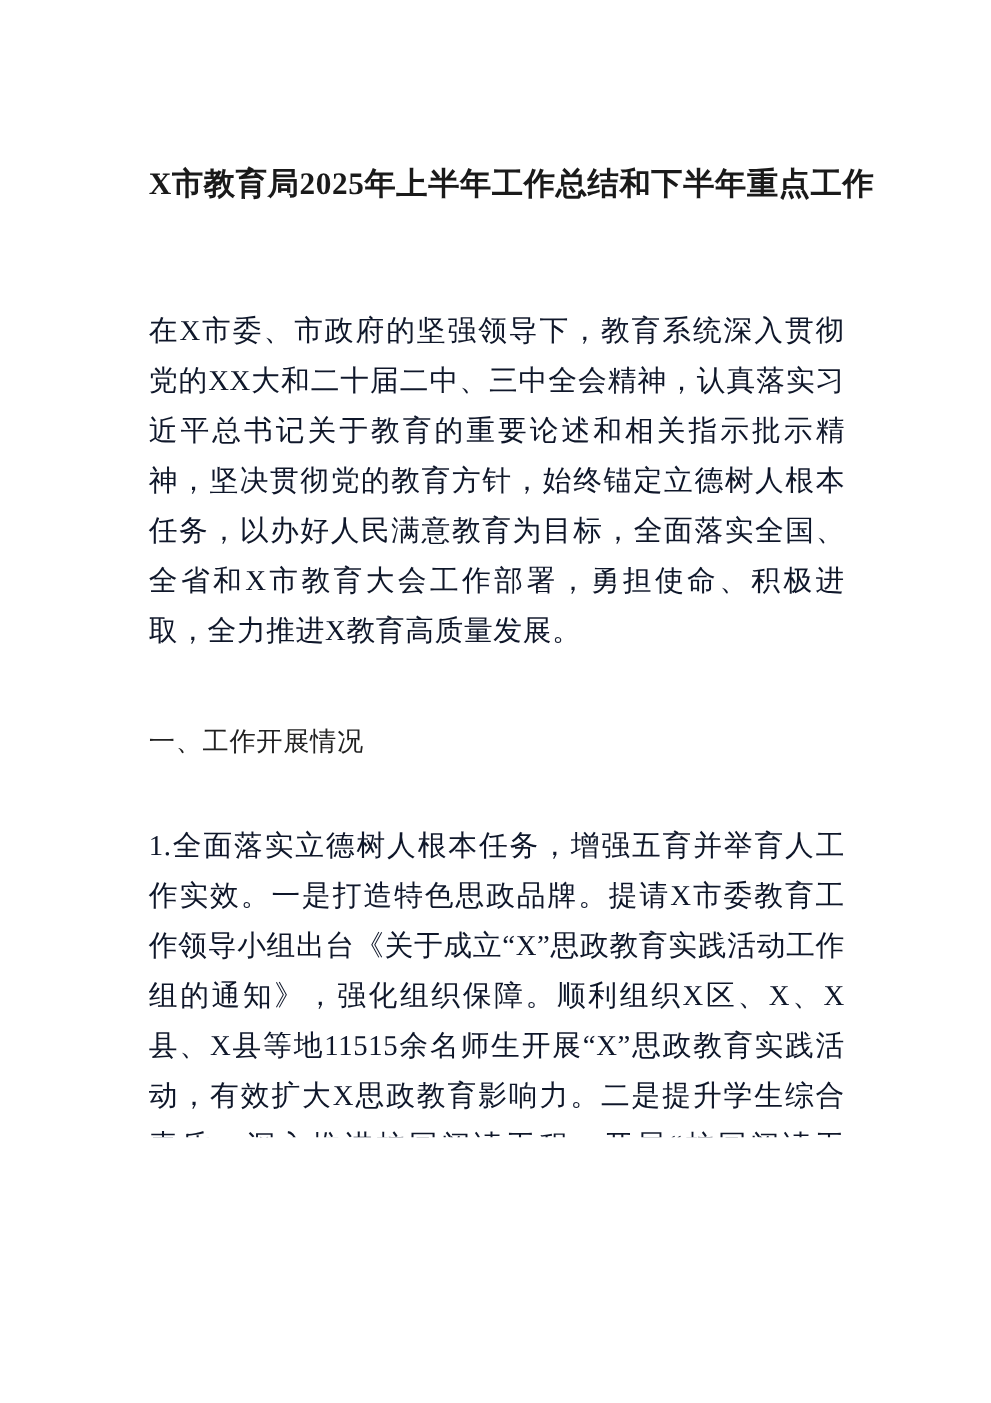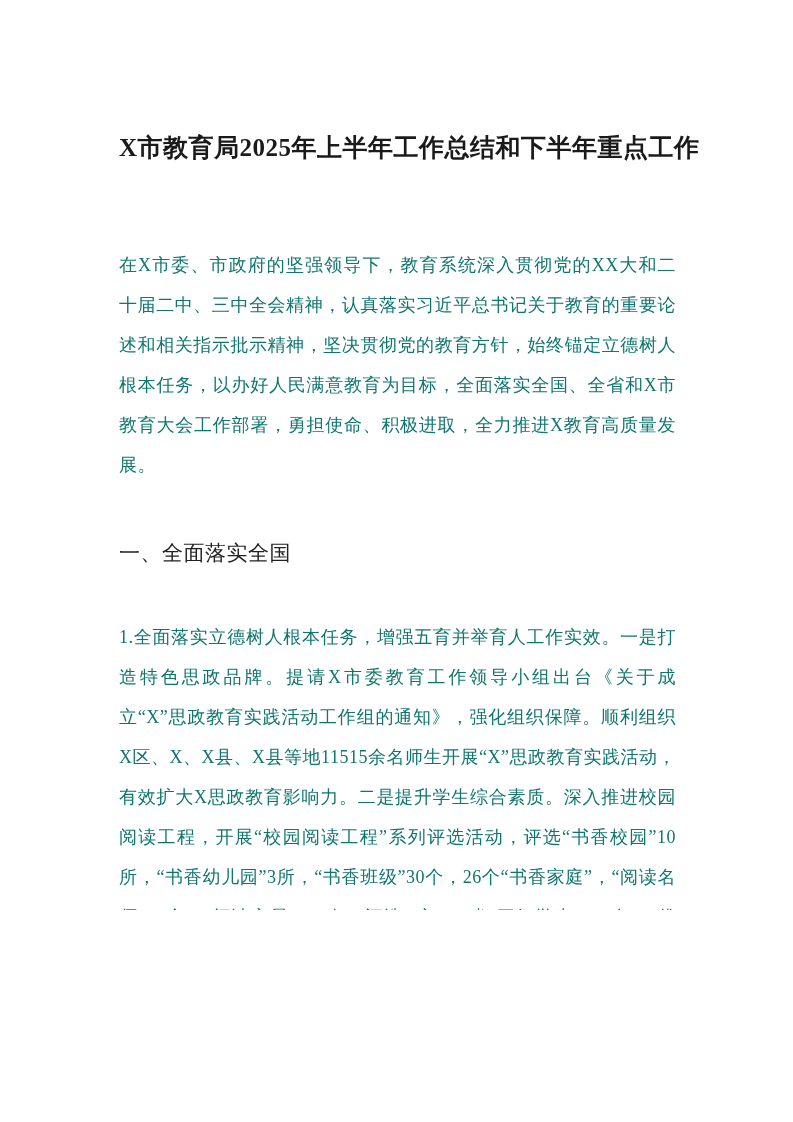--- a/index.html
+++ b/index.html
@@ -26,24 +26,24 @@
     font-size: 25px;
     font-weight: 700;
     line-height: 40px;
     color: #1a1a1a;
     text-align: center;
     white-space: nowrap;
     letter-spacing: 0.5px;
   }
   .para {
     margin: 0;
-    font-size: 18px;
+    font-size: 23px;
     line-height: 40px;
     letter-spacing: 0.5px;
-    color: #0f766e;
+    color: #0f172a;
     text-align: justify;
     font-weight: 400;
     word-break: break-all;
   }
   .section-heading {
     margin: 48px 0 44px 0;
     font-size: 21px;
     line-height: 40px;
     letter-spacing: 0.5px;
     color: #212121;
@@ -51,16 +51,16 @@
     text-align: left;
   }
 </style>
 </head>
 <body>
 
 <div class="page">
   <div class="content">
     <h1 class="doc-title">X市教育局2025年上半年工作总结和下半年重点工作</h1>
     <p class="para">在X市委、市政府的坚强领导下，教育系统深入贯彻党的XX大和二十届二中、三中全会精神，认真落实习近平总书记关于教育的重要论述和相关指示批示精神，坚决贯彻党的教育方针，始终锚定立德树人根本任务，以办好人民满意教育为目标，全面落实全国、全省和X市教育大会工作部署，勇担使命、积极进取，全力推进X教育高质量发展。</p>
-    <h2 class="section-heading">一、全面落实全国</h2>
+    <h2 class="section-heading">一、工作开展情况</h2>
     <p class="para">1.全面落实立德树人根本任务，增强五育并举育人工作实效。一是打造特色思政品牌。提请X市委教育工作领导小组出台《关于成立“X”思政教育实践活动工作组的通知》，强化组织保障。顺利组织X区、X、X县、X县等地11515余名师生开展“X”思政教育实践活动，有效扩大X思政教育影响力。二是提升学生综合素质。深入推进校园阅读工程，开展“校园阅读工程”系列评选活动，评选“书香校园”10所，“书香幼儿园”3所，“书香班级”30个，26个“书香家庭”，“阅读名师”30个，“阅读之星”100名。评选X市、X省“三好学生”133人、“优秀学生干部”45人。圆满完成X市中小</p>
   </div>
 </div>
 
 </body></html>

